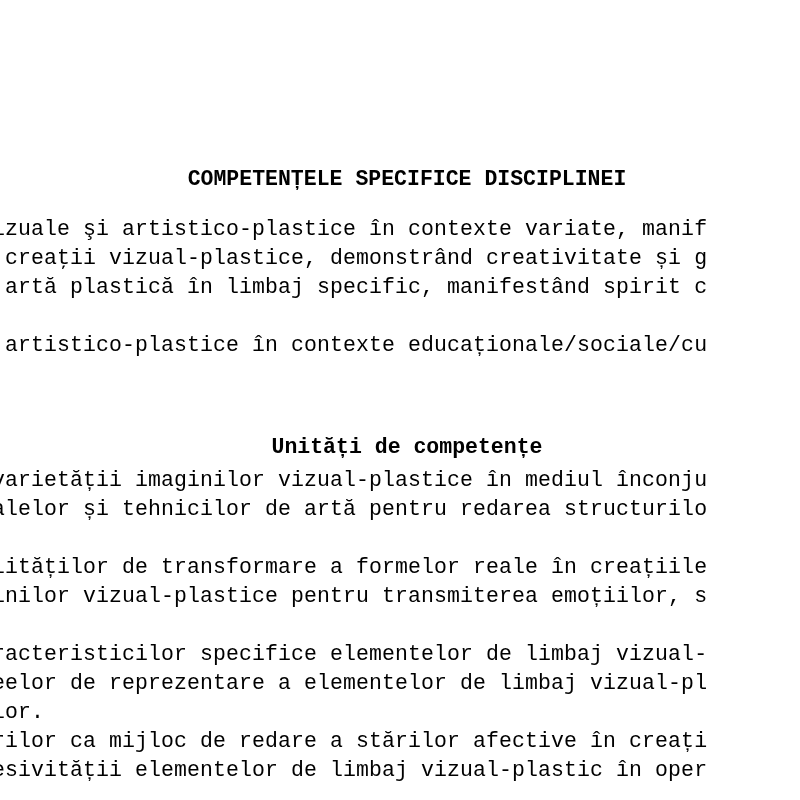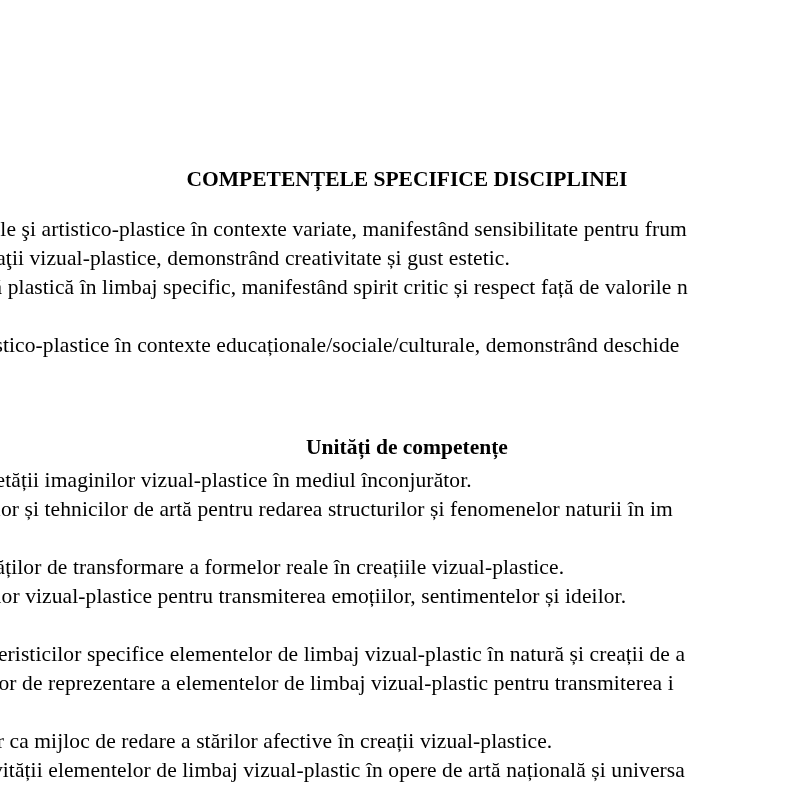--- a/index.html
+++ b/index.html
@@ -15,20 +15,21 @@
     color: #000000;
     -webkit-font-smoothing: antialiased;
   }
 
   
   #page {
     position: relative;
     width: 708px;
     height: 800px;
     overflow: hidden;
+    font-family: Liberation Mono, monospace;
   }
 
   #textblock {
     position: absolute;
     left: -86px;          
     top: 0;
     width: 986px;         
   }
 
   .line {

